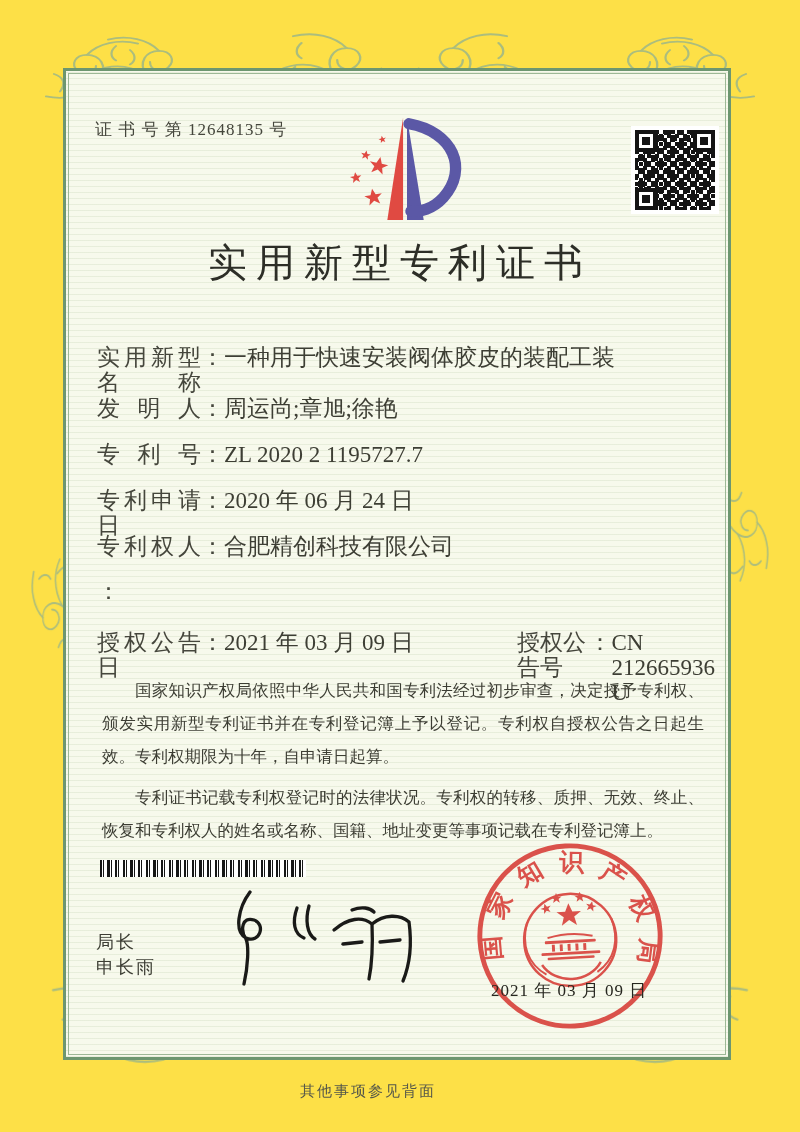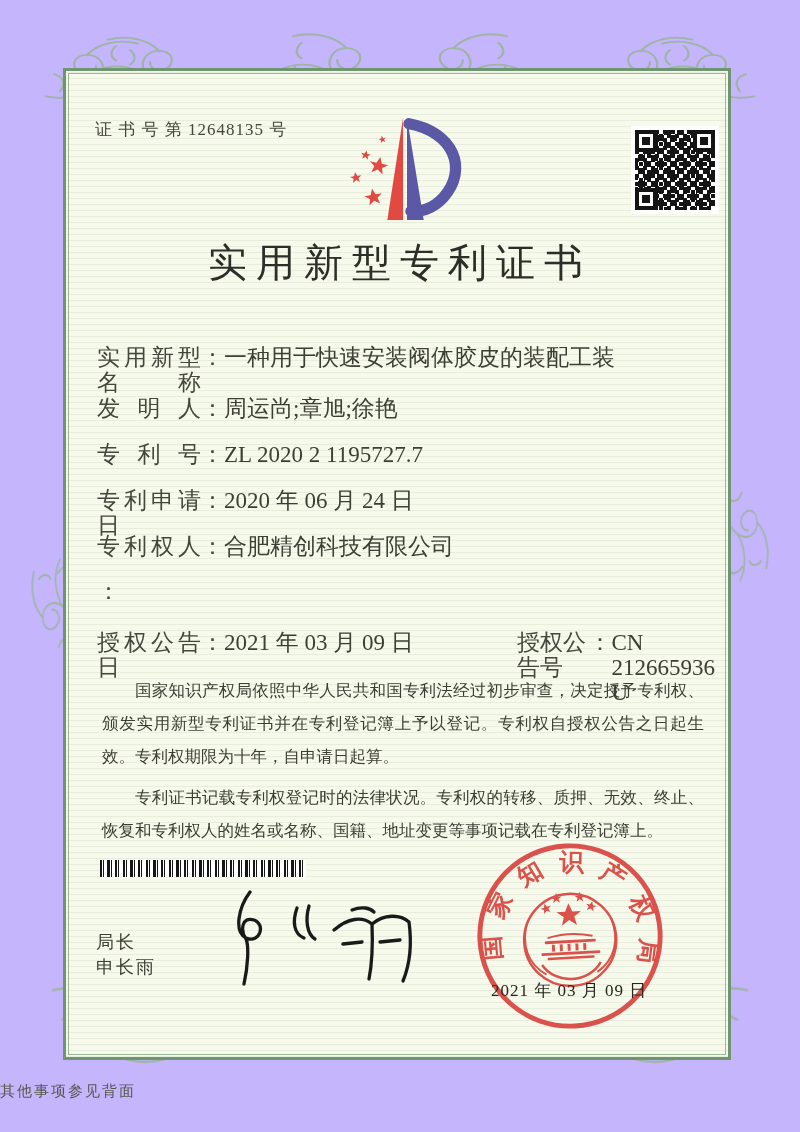--- a/index.html
+++ b/index.html
@@ -3,21 +3,21 @@
 <meta charset="utf-8">
 <style>
   html,body{margin:0;padding:0;}
   body{
     font-family:"Liberation Serif","DejaVu Serif",serif;
     background:#e8e8e0;
   }
   .page{
     position:relative;
     width:800px;height:1132px;
-    background:#c4b5fd;
+    background:#fde047;
     overflow:hidden;
     margin:0 auto;
     color:#3f4036;
   }
   
   .orn-layer{position:absolute;left:0;top:0;z-index:0;}
   
   .frame{
     position:absolute;left:63px;top:68px;width:668px;height:992px;
     border:3px solid #6d9670;
@@ -79,21 +79,21 @@
   }
 
   .sig-title{position:absolute;left:96px;top:918px;font-size:18px;letter-spacing:2px;color:#3c3d33;margin-top:12px;}
   .sig-name{position:absolute;left:96px;top:955px;font-size:18px;letter-spacing:2px;color:#3c3d33;}
   .signature{position:absolute;left:212px;top:882px;width:215px;height:110px;}
 
   .seal{position:absolute;left:472px;top:838px;width:196px;height:196px;mix-blend-mode:multiply;opacity:.93;transform:rotate(-3deg);}
   .seal-date{position:absolute;left:491px;top:979px;font-size:17px;color:#26261f;z-index:4;letter-spacing:1px;}
 
   .footer-page{position:absolute;left:0;top:1032px;width:800px;text-align:center;font-size:15px;color:#3c3d33;letter-spacing:1px;}
-  .back-note{position:absolute;left:0;top:1082px;width:736px;text-align:left;font-size:15px;color:#55574a;letter-spacing:2px;}
+  .back-note{position:absolute;left:0;top:1082px;width:736px;text-align:center;font-size:15px;color:#55574a;letter-spacing:2px;}
 </style>
 </head>
 <body>
 
 <div class="page">
 
   <svg class="orn-layer" width="800" height="1132" viewBox="0 0 800 1132" aria-hidden="true">
     <defs>
       <g id="flo" fill="none" stroke="#96b48c" stroke-width="2.2" stroke-linecap="round">
         <path d="M6,78 C30,84 50,74 60,56 C68,40 60,26 47,26 C35,26 30,38 38,47 C45,55 56,50 56,40"></path>

